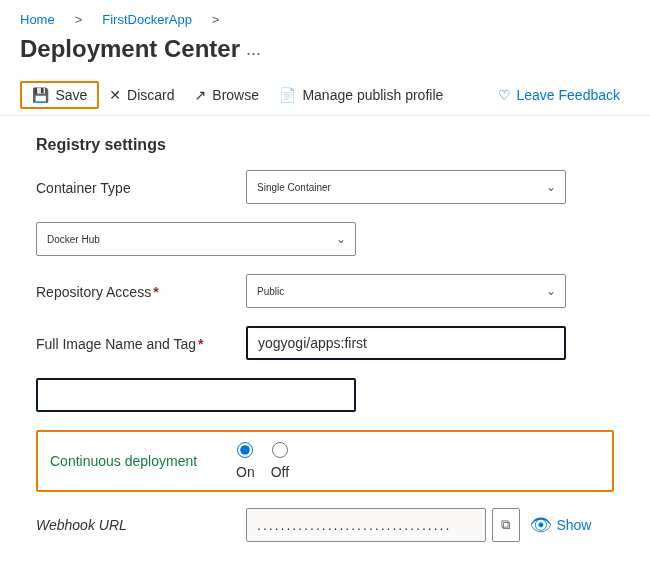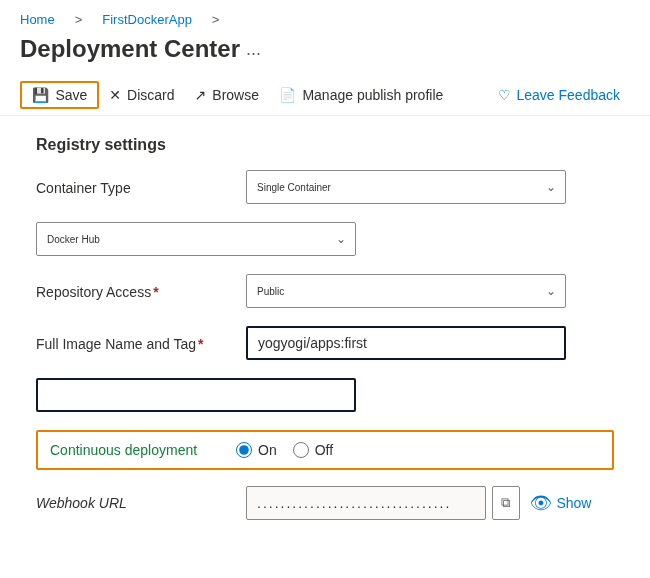--- a/index.html
+++ b/index.html
@@ -158,20 +158,21 @@
       display: flex;
       align-items: center;
       gap: 16px;
     }
     .radio-option {
       display: flex;
       align-items: center;
       gap: 6px;
       cursor: pointer;
       font-size: 14px;
+      flex-direction: column;
     }
     .radio-option input[type="radio"] {
       accent-color: #0078d4;
       width: 16px;
       height: 16px;
       cursor: pointer;
     }
     .webhook-row {
       display: flex;
       align-items: center;

